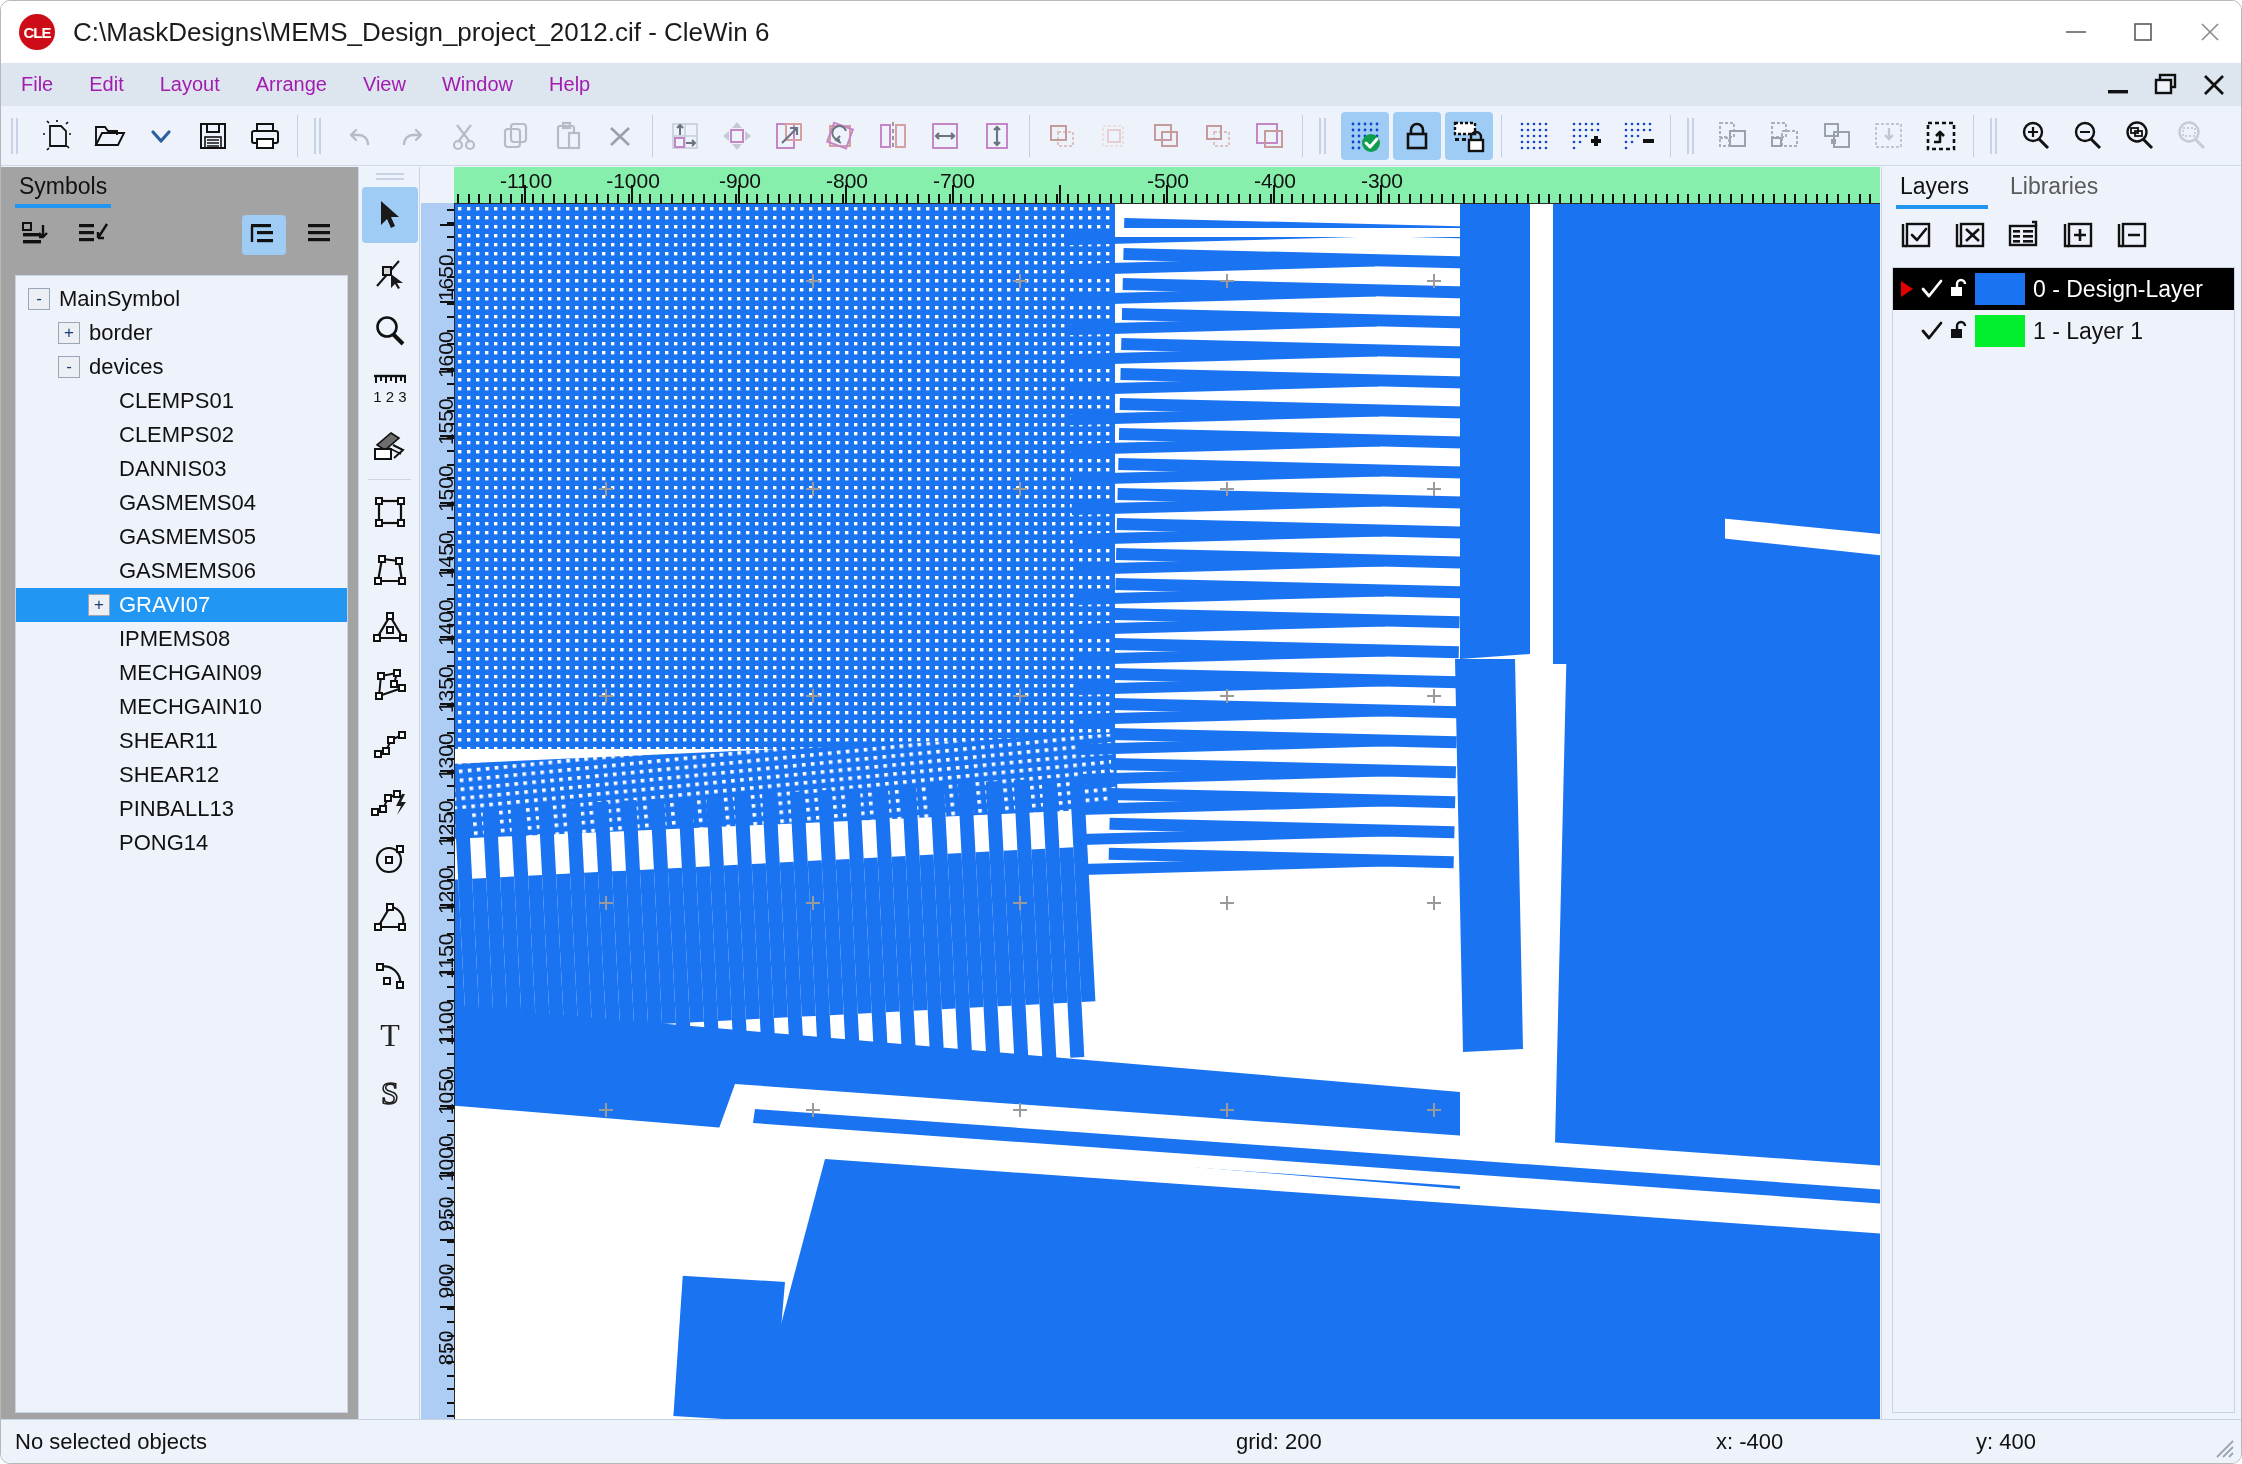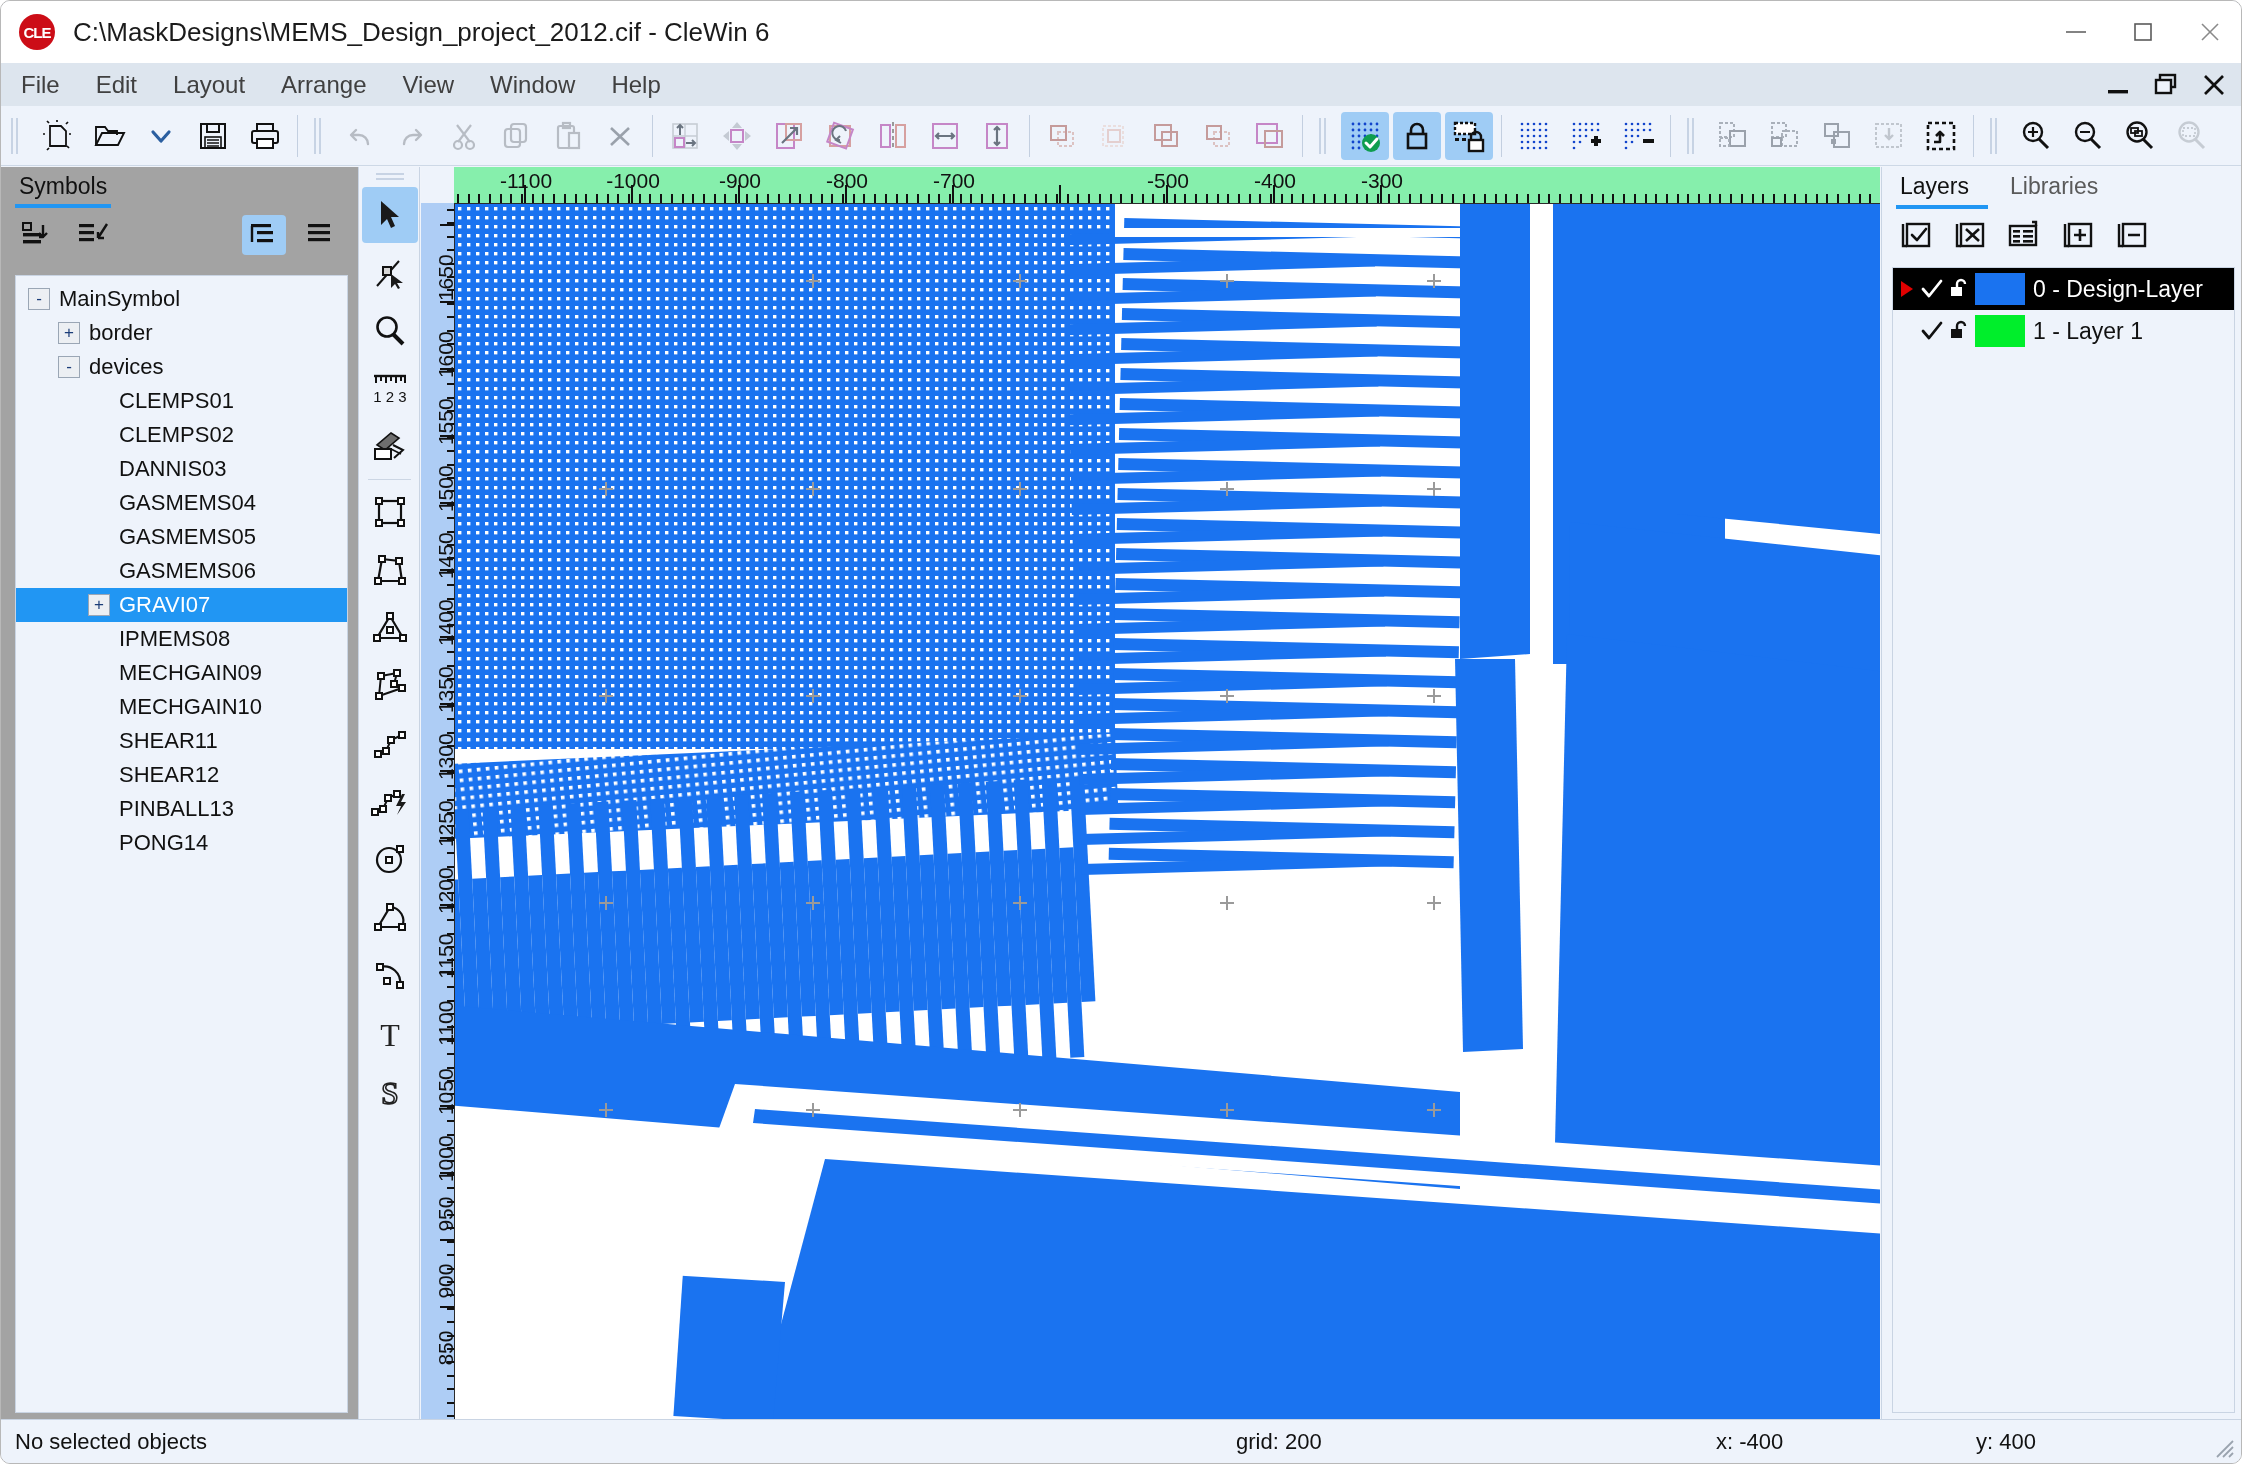--- a/index.html
+++ b/index.html
@@ -19,21 +19,21 @@
      font-family:"Liberation Sans", sans-serif; }
   #apptitle { margin-left:18px; font-size:26px; color:#1b1b1b; white-space:nowrap; }
   .wbtn { width:67px; height:62px; display:flex; align-items:center; justify-content:center;
           color:#5a5a5a; }
   #winbtns { position:absolute; right:0; top:0; display:flex; }
   .wbtn svg { display:block; }
 
   
   #menubar { position:absolute; left:0; top:62px; width:2242px; height:43px;
      background:#dde5ee; display:flex; align-items:center; }
-  .menuitem { font-size:24px; color:#404040; padding:2px 16px; margin-left:4px; cursor:default; }
+  .menuitem { font-size:20px; color:#a21caf; padding:2px 16px; margin-left:4px; cursor:default; }
   #mdibtns { position:absolute; right:14px; top:62px; height:43px; display:flex;
              align-items:center; gap:22px; }
   .mdibtn { color:#101010; display:flex; align-items:center; }
 
   
   #toolbar { position:absolute; left:0; top:105px; width:2242px; height:60px;
      background:#eef3fb; border-bottom:1px solid #cdd8e6; display:flex; align-items:center; }
   .tgrip { width:14px; height:36px; margin:0 6px 0 10px;
      background:linear-gradient(to right,#c7d3e4 2px, transparent 2px, transparent 5px,
        #c7d3e4 5px, #c7d3e4 7px, transparent 7px); }

